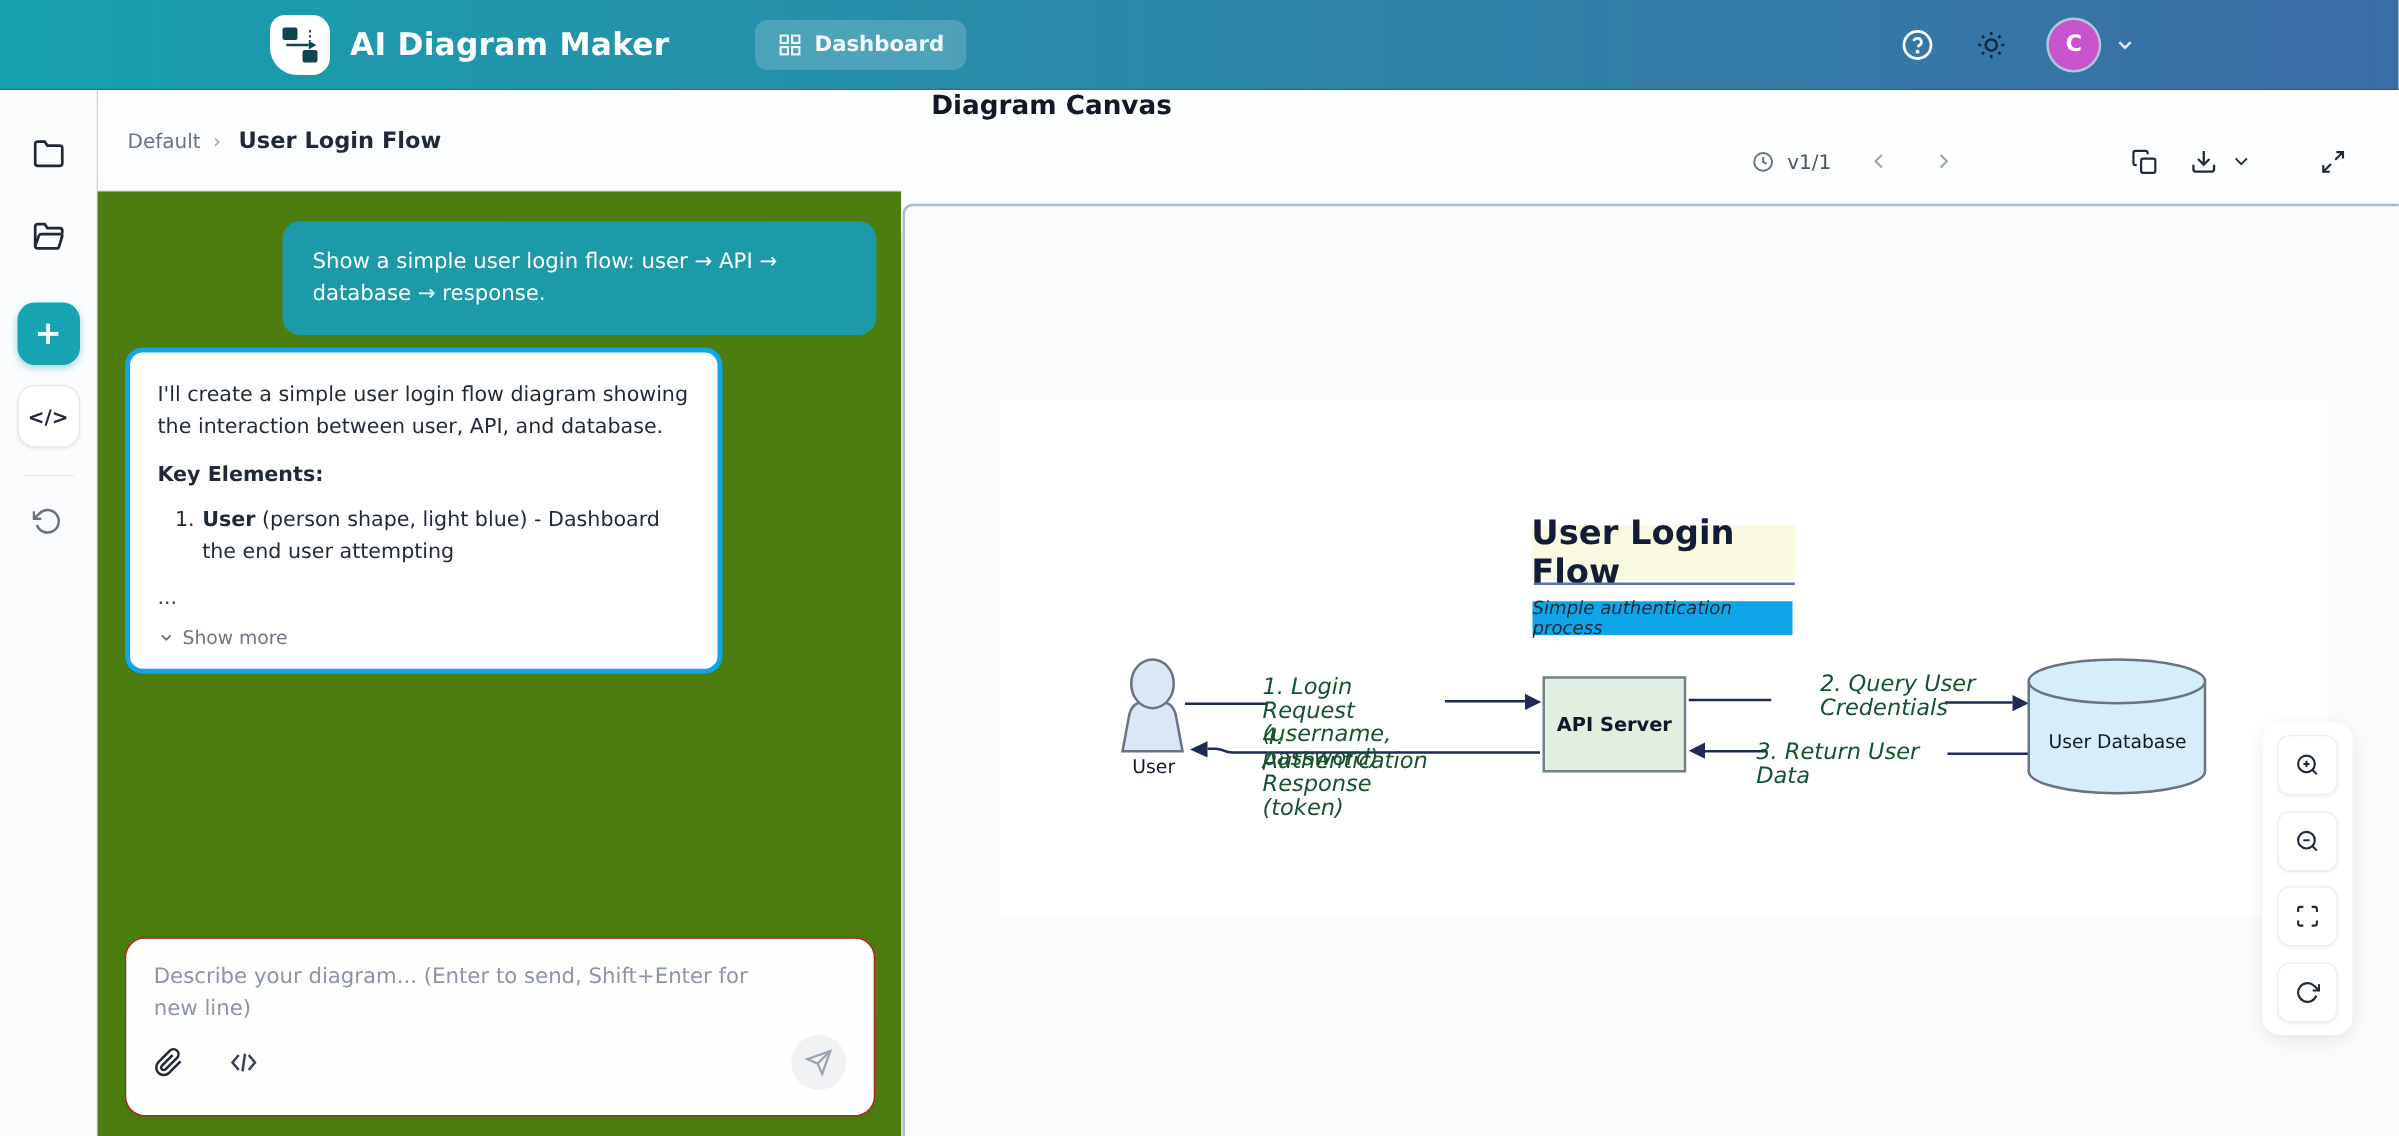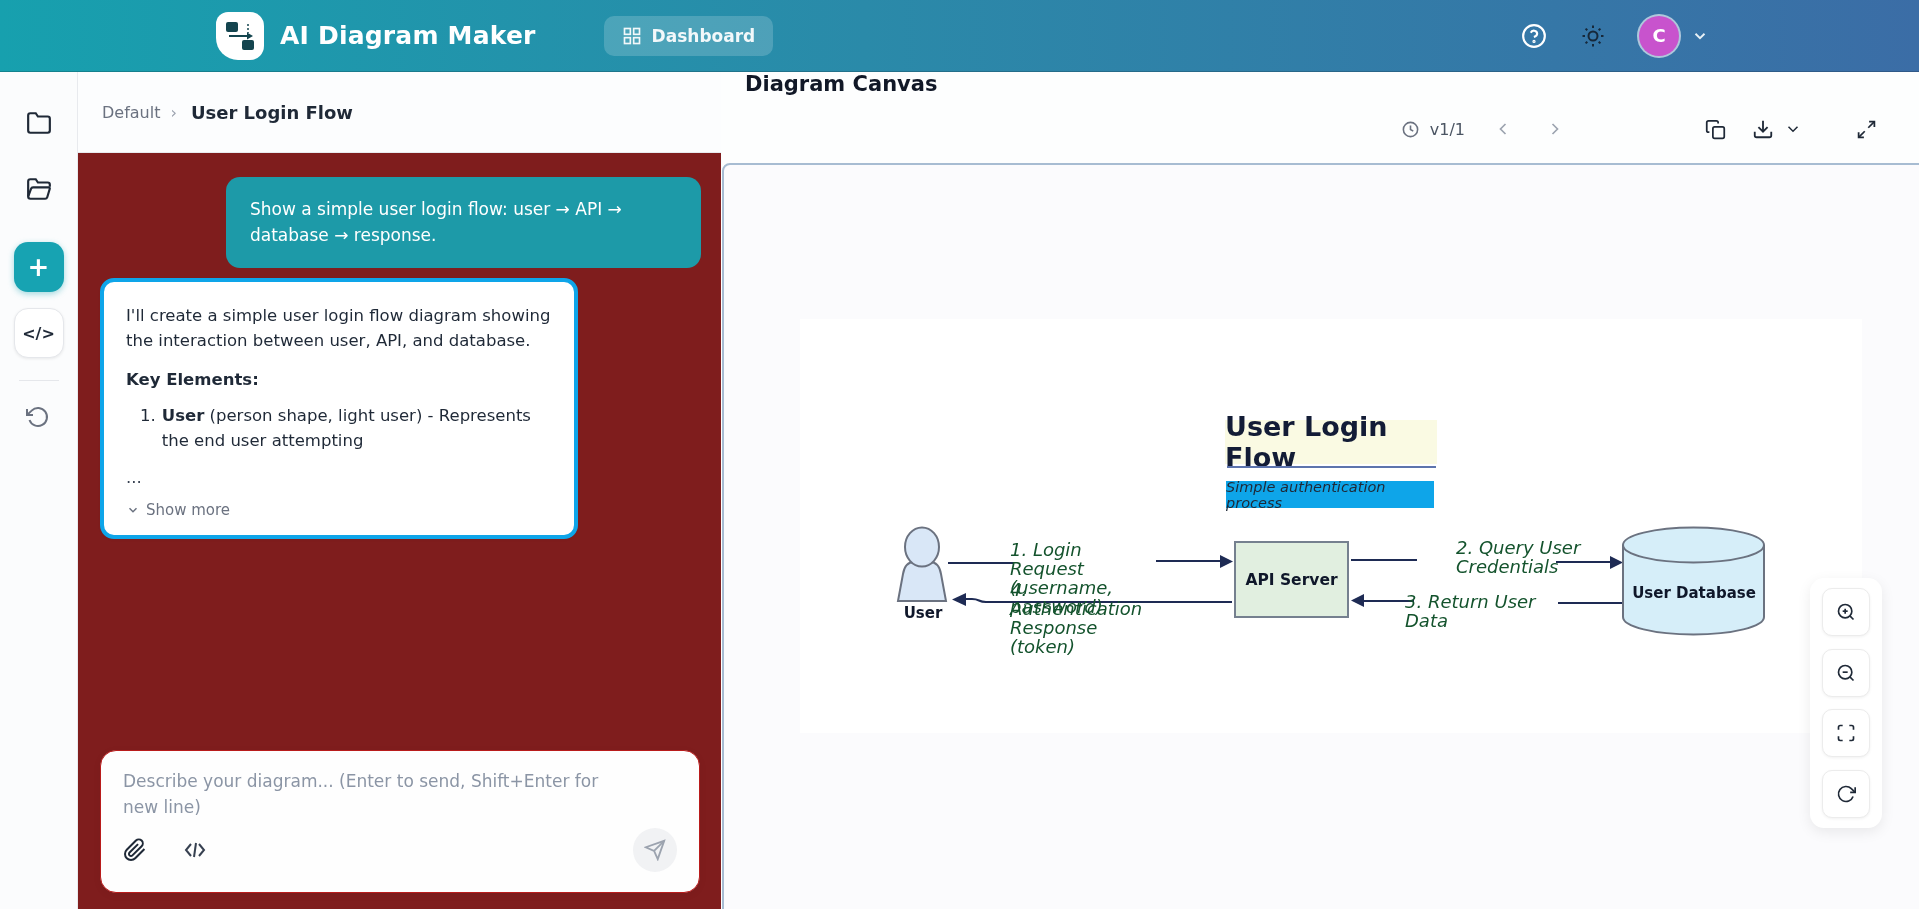--- a/index.html
+++ b/index.html
@@ -33,21 +33,21 @@
   .plus-btn { width:50px; height:50px; border-radius:14px; background:#17a3b2; color:#ffffff;
     font-size:26px; font-weight:bold; display:flex; align-items:center; justify-content:center;
     cursor:pointer; box-shadow:0 2px 6px rgba(23,163,178,.4); }
   .code-btn { width:50px; height:50px; border-radius:14px; background:#ffffff; border:1px solid #e5e7eb;
     box-shadow:0 1px 3px rgba(0,0,0,.08); color:#1f2937; font-size:16px; font-weight:bold;
     display:flex; align-items:center; justify-content:center; cursor:pointer; }
   .side-divider { width:40px; height:1px; background:#e5e7eb; }
   .undo-icon { color:#6b7280; }
 
   
-  .chat-panel { left:78px; top:72px; width:643px; height:837px; background:#7f1d1d; }
+  .chat-panel { left:78px; top:72px; width:643px; height:837px; background:#4d7c0f; }
   .chat-header { position:absolute; left:0; top:0; width:100%; height:81px; background:#fcfdfe;
     border-bottom:1px solid #e7eaee; display:flex; align-items:center; padding-left:24px; gap:10px; }
   .crumb-root { color:#6b7280; font-size:16px; cursor:pointer; }
   .crumb-sep { color:#9ca3af; font-size:16px; }
   .crumb-title { color:#1f2937; font-size:18px; font-weight:600; margin-left:4px; }
 
   .user-bubble { left:148px; top:105px; width:475px; background:#1d9aa8; color:#ffffff;
     border-radius:14px; padding:19px 24px; font-size:17px; line-height:1.55; }
   .ai-bubble { left:22px; top:206px; width:478px; background:#ffffff; border:4px solid #0ea5e9;
     border-radius:14px; padding:22px 22px 14px 22px; box-shadow:0 1px 3px rgba(0,0,0,.04);
@@ -90,21 +90,21 @@
     color:#131c36; font-size:27px; font-weight:bold; display:flex; align-items:center;
     justify-content:center; }
   .dg-underline { left:1227px; top:466px; width:209px; height:2px; background:#5d74ad; }
   .dg-subtitle { left:1226px; top:481px; width:208px; height:27px; background:#0ea5e9;
     color:#1f2937; font-size:14.5px; font-style:italic; display:flex; align-items:center;
     justify-content:center; }
 
   .node-api { left:1234px; top:541px; width:115px; height:77px; background:#e1efe0;
     border:2px solid #75808f; display:flex; align-items:center; justify-content:center;
     font-size:15.5px; font-weight:bold; color:#0f172a; }
-  .node-label { font-size:15px; font-weight:bold; color:#0f172a; text-align:center; }
+  .node-label { font-size:15px; font-weight:normal; color:#0f172a; text-align:center; }
   .user-label { left:893px; top:604px; width:60px; }
   .db-label   { left:1628px; top:584px; width:132px; }
 
   .edge-label { position:absolute; color:#14532d; font-size:18px; font-style:italic;
     line-height:19px; }
   .el-1 { left:1010px; top:540px; width:150px; }
   .el-4 { left:1010px; top:580px; width:150px; }
   .el-2 { left:1456px; top:538px; width:150px; }
   .el-3 { left:1405px; top:592px; width:165px; }
 
@@ -202,21 +202,21 @@
     <span class="crumb-title">User Login Flow</span>
   </div>
 
   <div class="abs user-bubble">Show a simple user login flow: user → API → database → response.</div>
 
   <div class="abs ai-bubble">
     <div>I'll create a simple user login flow diagram showing the interaction between user, API, and database.</div>
     <div class="ai-heading">Key Elements:</div>
     <div class="ai-list">
       <span>1.</span>
-      <span><b>User</b><span> (person shape, light user) - Represents the end user attempting</span></span>
+      <span><b>User</b><span> (person shape, light blue) - Dashboard the end user attempting</span></span>
     </div>
     <div class="ai-ellipsis">...</div>
     <div class="show-more">
       <svg width="14" height="14" viewBox="0 0 24 24" fill="none" stroke="currentColor" stroke-width="2.5">
         <polyline points="6 9 12 15 18 9"></polyline>
       </svg>
       <span>Show more</span>
     </div>
   </div>
 

